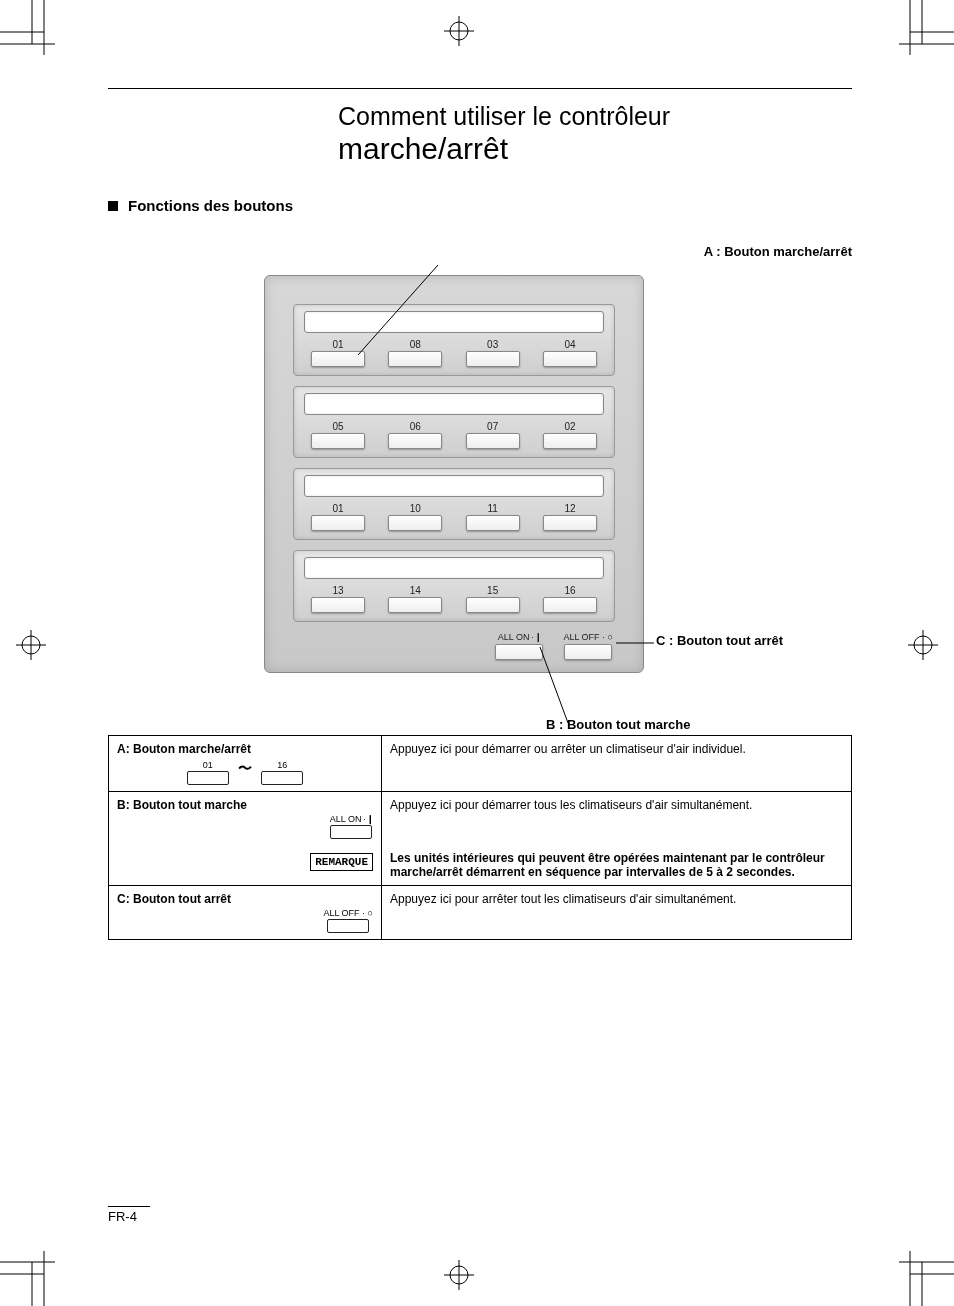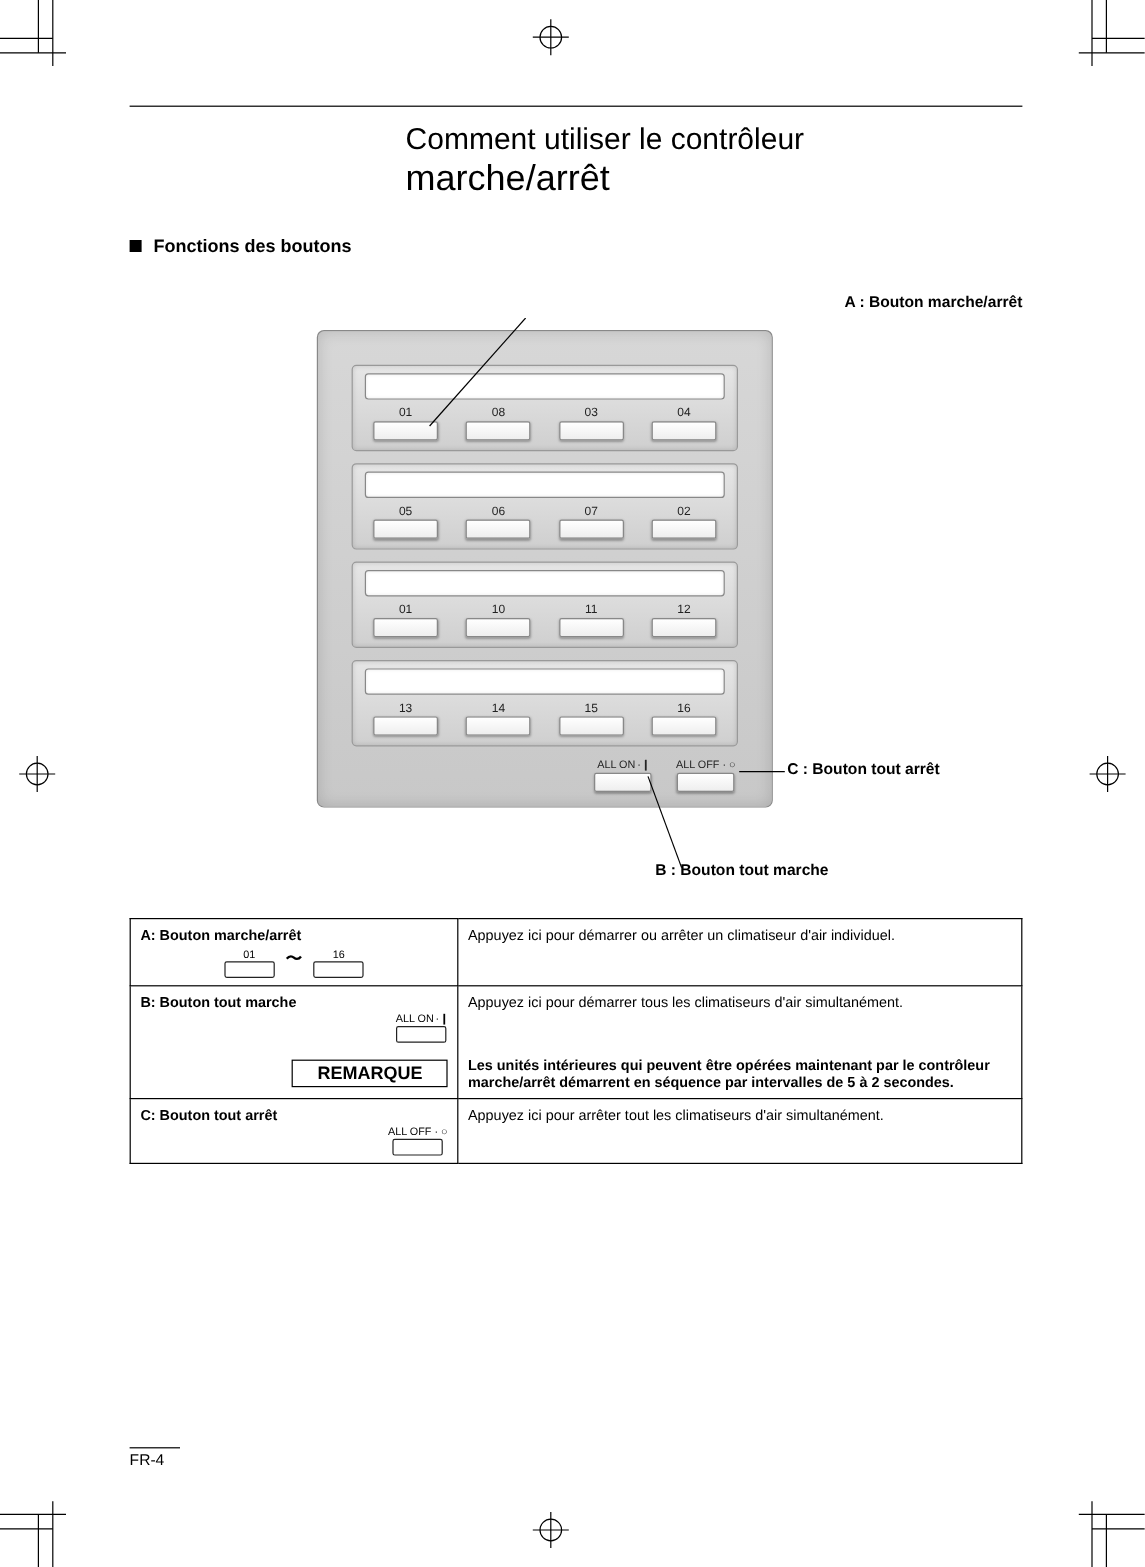--- a/index.html
+++ b/index.html
@@ -154,21 +154,20 @@
   }
   .labelB-pos {
     position: absolute;
     left: 438px;
     top: 452px;
   }
   
   table.defs {
     border-collapse: collapse;
     width: 100%;
-    margin-top: 30px;
     font-size: 12px;
   }
   table.defs td {
     border: 1px solid #000;
     vertical-align: top;
     padding: 6px 8px;
   }
   table.defs td.left {
     width: 256px;
     position: relative;
@@ -193,25 +192,26 @@
   .tilde {
     display: inline-block;
     vertical-align: 4px;
     margin: 0 6px;
     font-size: 14px;
     font-weight: bold;
   }
   .remarque {
     border: 1.5px solid #000;
     font-weight: bold;
-    font-size: 15px;
-    padding: 2px 20px;
+    font-size: 11px;
+    padding: 2px 4px;
     display: inline-block;
     float: right;
     margin-top: 2px;
+    font-family: Liberation Mono, monospace;
   }
   .left-icon-wrap {
     text-align: right;
     margin-top: 2px;
   }
   .left-icon-wrap .mini-unit { text-align:center; }
   .footer {
     position: absolute;
     left: 108px;
     bottom: 82px;

